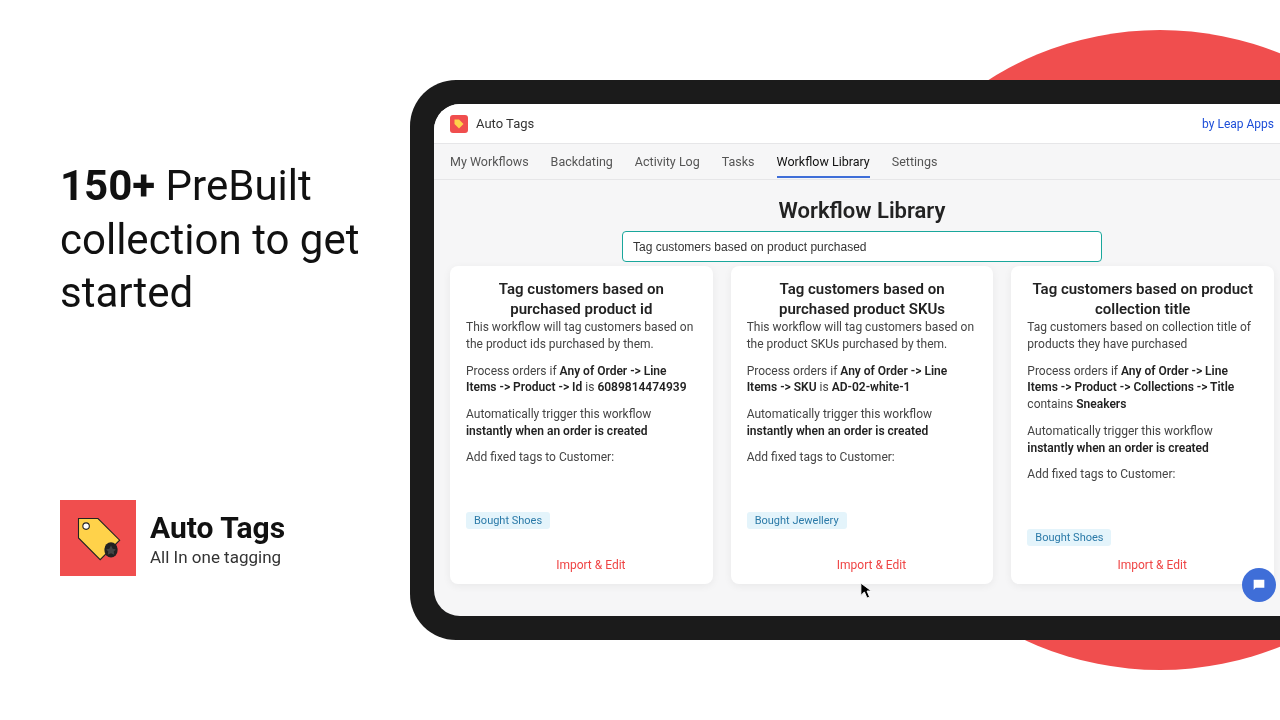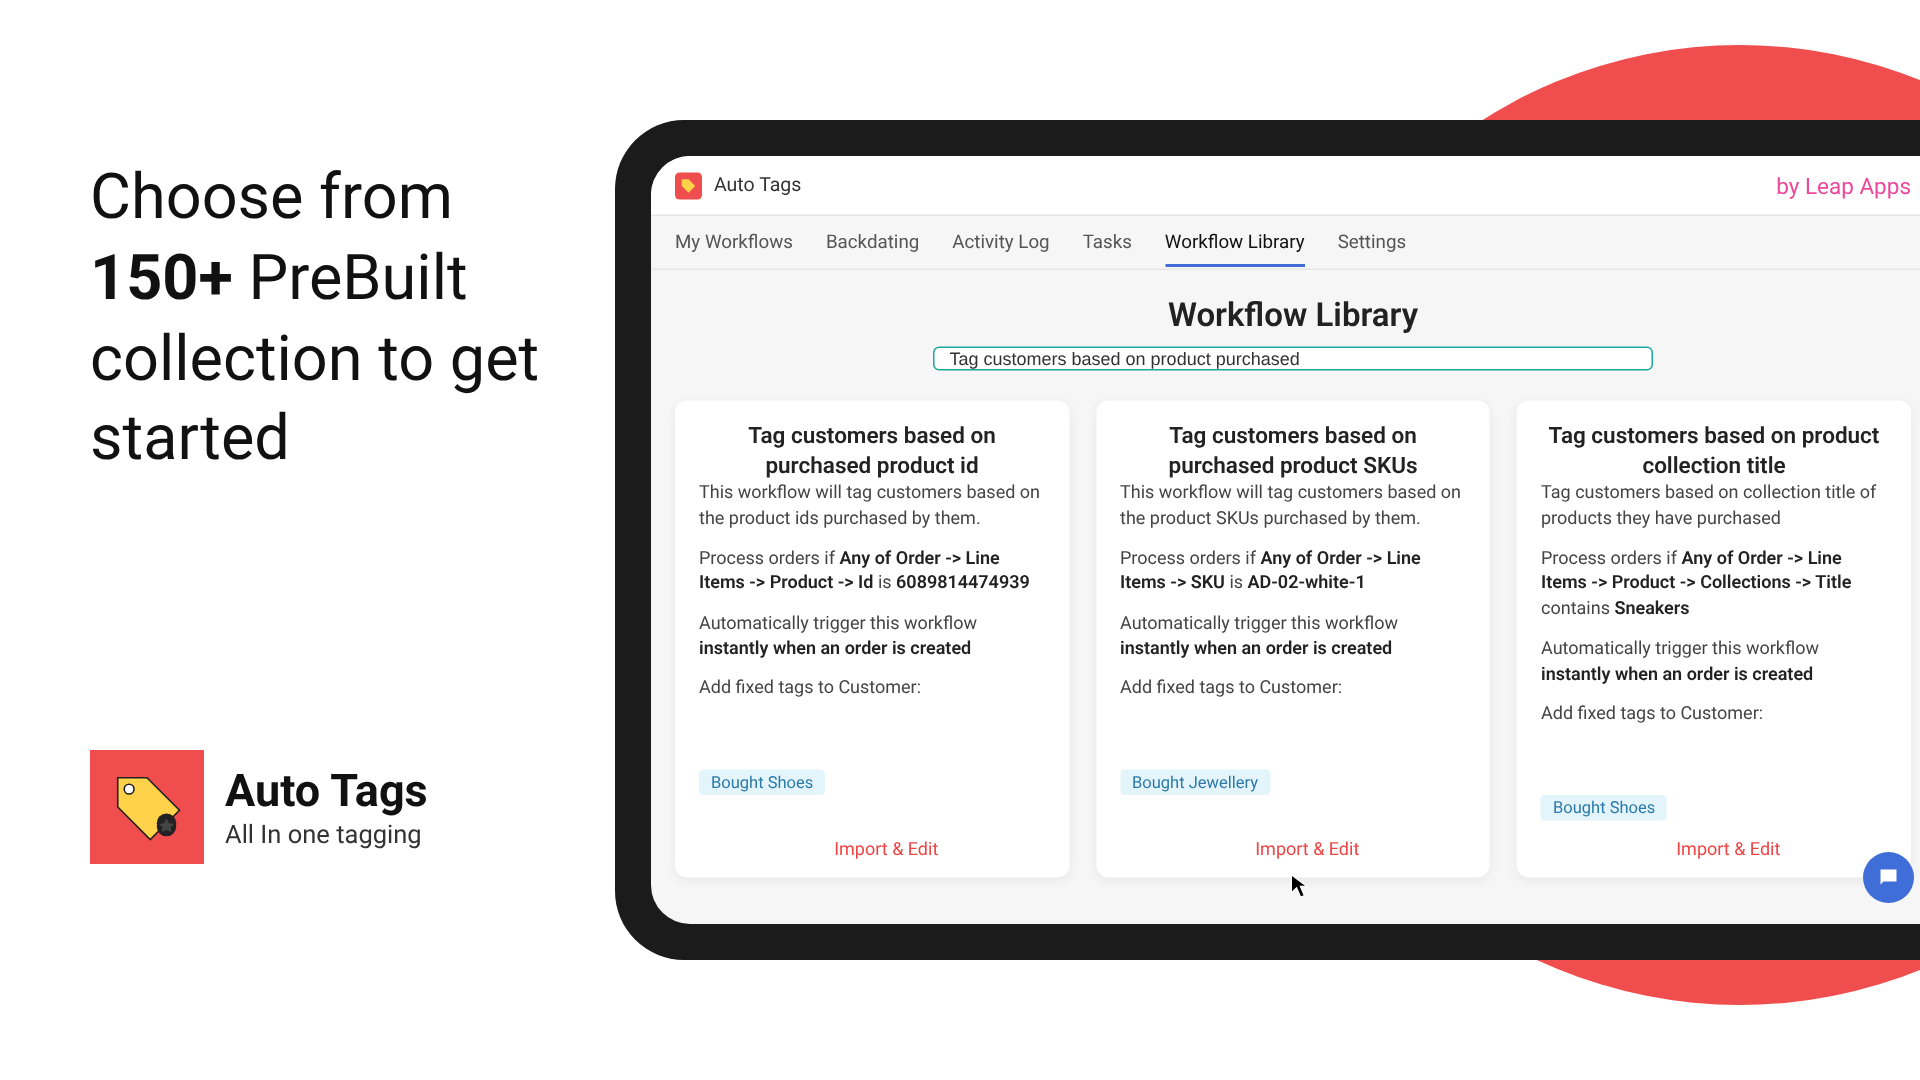--- a/index.html
+++ b/index.html
@@ -73,21 +73,21 @@
     font-size: 13px;
     color: #333;
     border-bottom: 1px solid #e6e6e8;
   }
   .app-header .mini-icon {
     width: 18px; height: 18px; background: #f04e4e;
     border-radius: 3px; margin-right: 8px;
     display:flex;align-items:center;justify-content:center;
   }
   .app-header .spacer { flex: 1; }
-  .app-header .vendor { color: #ec4899; font-size: 15px; }
+  .app-header .vendor { color: #1d4ed8; font-size: 12px; }
 
   
   .tabs {
     display: flex; gap: 22px;
     padding: 0 16px;
     background: #f6f6f7;
     height: 36px;
     align-items: center;
     font-size: 12.5px;
     color: #555;
@@ -102,23 +102,23 @@
 
   
   .page { padding: 18px 16px 16px; height: calc(100% - 76px); overflow: hidden; }
   .page-title { text-align: center; font-size: 22px; font-weight: 600; color: #222; margin-bottom: 8px; }
   .page-blurb {
     max-width: 480px; margin: 0 auto 12px;
     font-size: 12px; line-height: 1.45; color: #7a7a80;
   }
   .page-blurb .link { color: #1aa79c; }
   .search {
-    display: block; margin: 0 auto 20px;
+    display: block; margin: 0 auto 4px;
     width: 480px; max-width: 90%;
-    height: 16px;
+    height: 31px;
     border: 1.5px solid #1aa79c;
     border-radius: 4px;
     padding: 0 10px;
     font-size: 12px;
     color: #333;
     background: #fff;
   }
 
   
   .cards { display: flex; gap: 18px; }
@@ -170,21 +170,21 @@
   }
   .chat svg { width: 16px; height: 16px; fill: #fff; }
 </style>
 </head>
 <body>
 
 <div class="bg-circle"></div>
 
 <div class="marketing">
   <h1>
-    <span>Choose from</span><br>
+    <br>
     <span class="bold">150+</span><span> PreBuilt</span><br>
     <span>collection  to get</span><br>
     <span>started</span>
   </h1>
 </div>
 
 <div class="brand">
   <div class="brand-icon">
     <svg viewBox="0 0 48 48">
       <path d="M6 6 L24 6 L44 26 L26 44 L6 24 Z" fill="#ffd24a" stroke="#222" stroke-width="1"></path>

